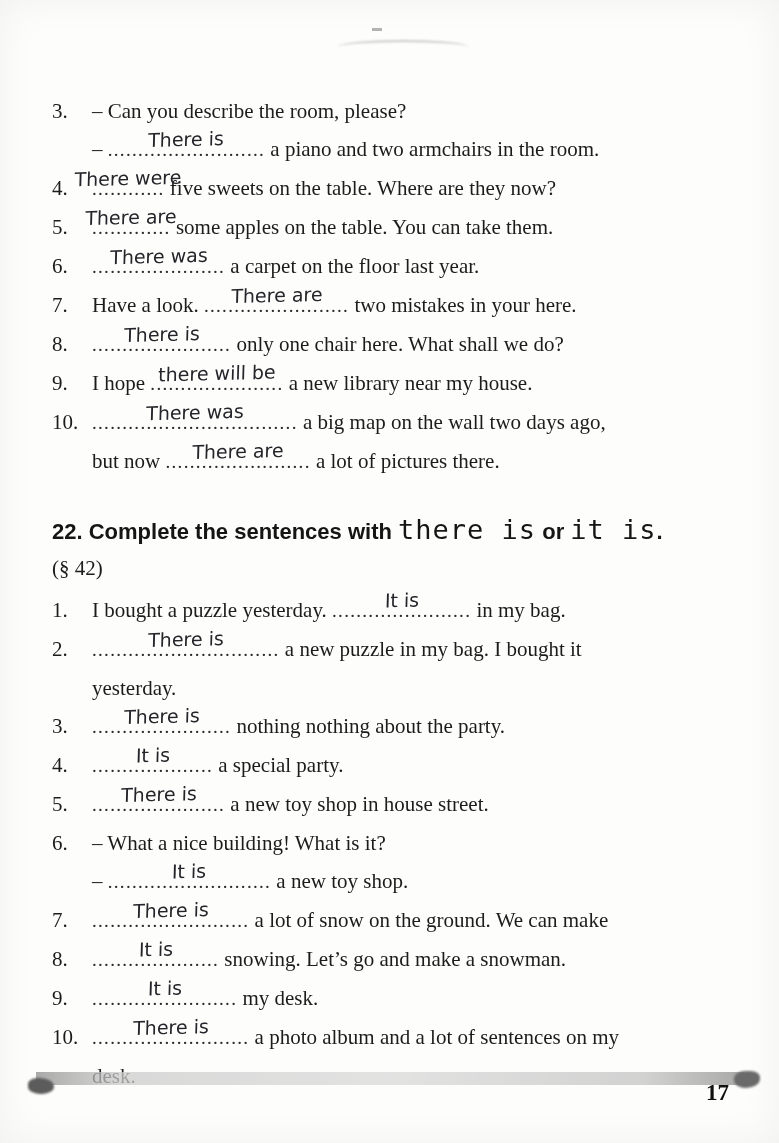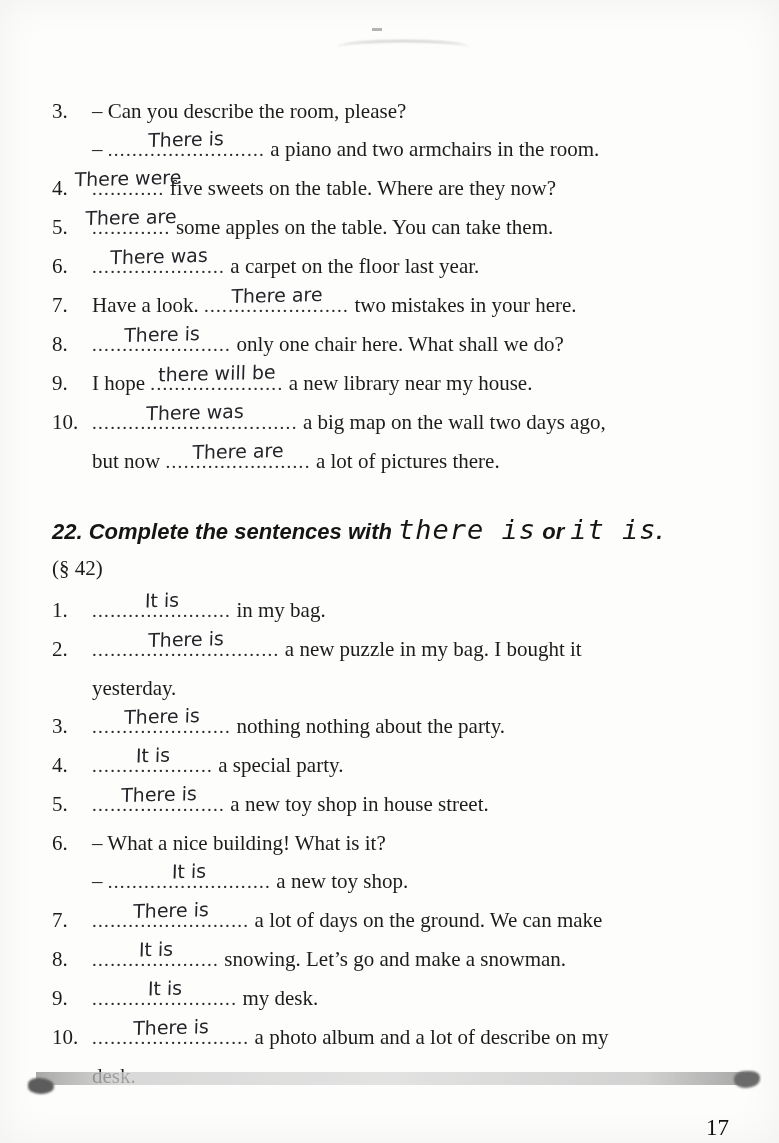--- a/index.html
+++ b/index.html
@@ -21,31 +21,31 @@
   .answer{
     position:absolute;left:50%;bottom:11px;
     transform:translateX(-50%) rotate(-1.4deg) skewX(-3deg);
     white-space:nowrap;
     font-family:"DejaVu Sans", sans-serif;
     font-size:19px;color:#24242a;
   }
   .heading{
     margin-top:30px;
     font-family:"Liberation Sans", sans-serif;
-    font-weight:bold;font-size:22px;line-height:38px;color:#151515;font-style:italic;
+    font-weight:bold;font-size:22px;line-height:38px;color:#151515;
   }
   .heading .h-term{
     font-family:"DejaVu Sans Mono", monospace;
     font-weight:normal;font-size:27px;letter-spacing:1px;
   }
   .section-ref{line-height:34px;font-size:21px;}
   .ex-list{margin-top:6px;}
   .page-number{
     position:absolute;right:50px;top:1080px;
-    font-size:23px;font-weight:normal;color:#111;margin-top:35px;
+    font-size:23px;font-weight:bold;color:#111;
   }
   
   .scan-top-arc{
     position:absolute;left:338px;top:40px;width:130px;height:12px;
     border-top:2px solid rgba(110,110,110,0.35);border-radius:50%;
     filter:blur(1px);
   }
   .scan-top-tick{
     position:absolute;left:372px;top:28px;width:10px;height:3px;
     background:rgba(90,90,90,0.45);filter:blur(0.5px);
@@ -117,21 +117,21 @@
       <span class="h-term">there is</span>
       <span class="h-text">or</span>
       <span class="h-term">it is</span><span class="h-text">.</span>
     </div>
 
     <div class="section-ref">(§ 42)</div>
 
     <div class="ex-list" id="exercise-22">
         <div class="item">
           <span class="num">1.</span>
-          <div class="line"><span class="blank"><span class="answer">It is</span><span class="dots">.......................</span></span><span class="txt"> in my bag.</span></div>
+          <div class="line"><span class="txt">I bought a puzzle yesterday. </span><span class="blank"><span class="answer">It is</span><span class="dots">.......................</span></span><span class="txt"> in my bag.</span></div>
         </div>
         <div class="item">
           <span class="num">2.</span>
           <div class="line"><span class="blank"><span class="answer">There is</span><span class="dots">...............................</span></span><span class="txt"> a new puzzle in my bag. I bought it</span></div>
           <div class="line"><span class="txt">yesterday.</span></div>
         </div>
         <div class="item">
           <span class="num">3.</span>
           <div class="line"><span class="blank"><span class="answer">There is</span><span class="dots">.......................</span></span><span class="txt"> nothing nothing about the party.</span></div>
         </div>
@@ -143,33 +143,33 @@
           <span class="num">5.</span>
           <div class="line"><span class="blank"><span class="answer">There is</span><span class="dots">......................</span></span><span class="txt"> a new toy shop in house street.</span></div>
         </div>
         <div class="item">
           <span class="num">6.</span>
           <div class="line"><span class="txt">– What a nice building! What is it?</span></div>
           <div class="line"><span class="txt">– </span><span class="blank"><span class="answer">It is</span><span class="dots">...........................</span></span><span class="txt"> a new toy shop.</span></div>
         </div>
         <div class="item">
           <span class="num">7.</span>
-          <div class="line"><span class="blank"><span class="answer">There is</span><span class="dots">..........................</span></span><span class="txt"> a lot of days on the ground. We can make</span></div>
+          <div class="line"><span class="blank"><span class="answer">There is</span><span class="dots">..........................</span></span><span class="txt"> a lot of snow on the ground. We can make</span></div>
         </div>
         <div class="item">
           <span class="num">8.</span>
           <div class="line"><span class="blank"><span class="answer">It is</span><span class="dots">.....................</span></span><span class="txt"> snowing. Let’s go and make a snowman.</span></div>
         </div>
         <div class="item">
           <span class="num">9.</span>
           <div class="line"><span class="blank"><span class="answer">It is</span><span class="dots">........................</span></span><span class="txt"> my desk.</span></div>
         </div>
         <div class="item">
           <span class="num">10.</span>
-          <div class="line"><span class="blank"><span class="answer">There is</span><span class="dots">..........................</span></span><span class="txt"> a photo album and a lot of describe on my</span></div>
+          <div class="line"><span class="blank"><span class="answer">There is</span><span class="dots">..........................</span></span><span class="txt"> a photo album and a lot of sentences on my</span></div>
           <div class="line"><span class="txt">desk.</span></div>
         </div>
       </div>
 
   </div>
 
   <div class="scan-bottom-band"></div>
   <div class="scan-blob-left"></div>
   <div class="scan-blob-right"></div>
 

